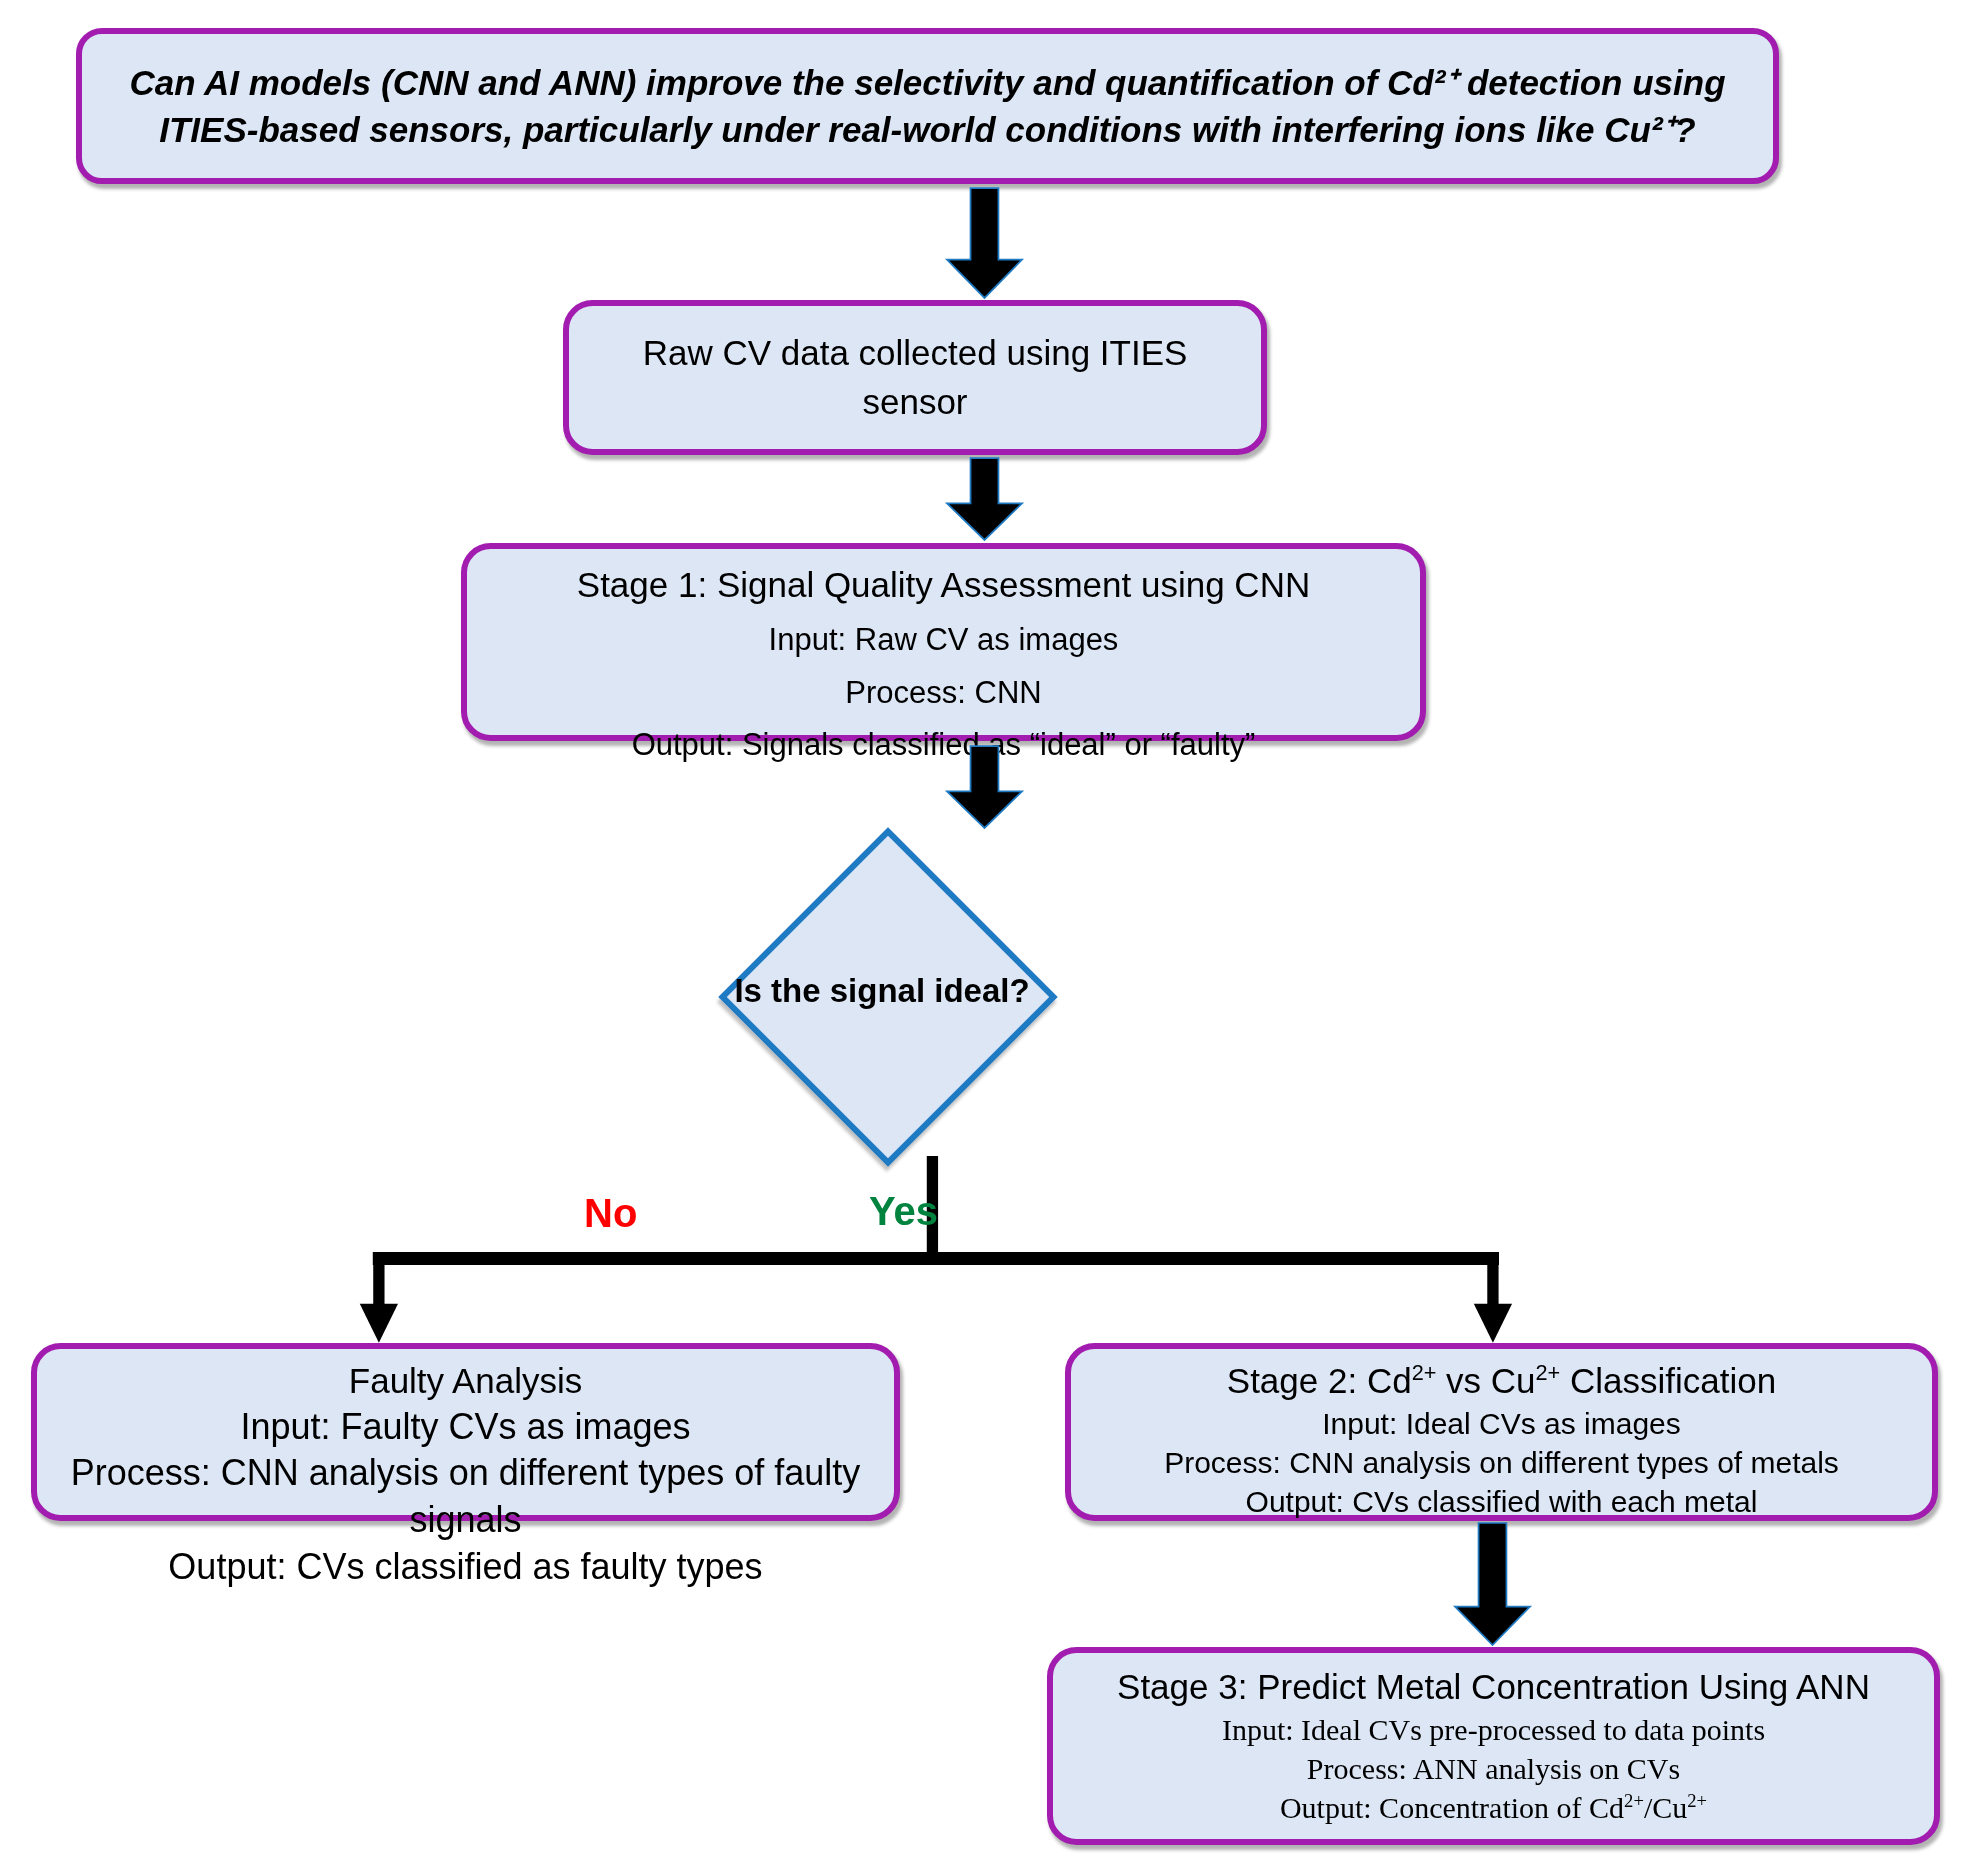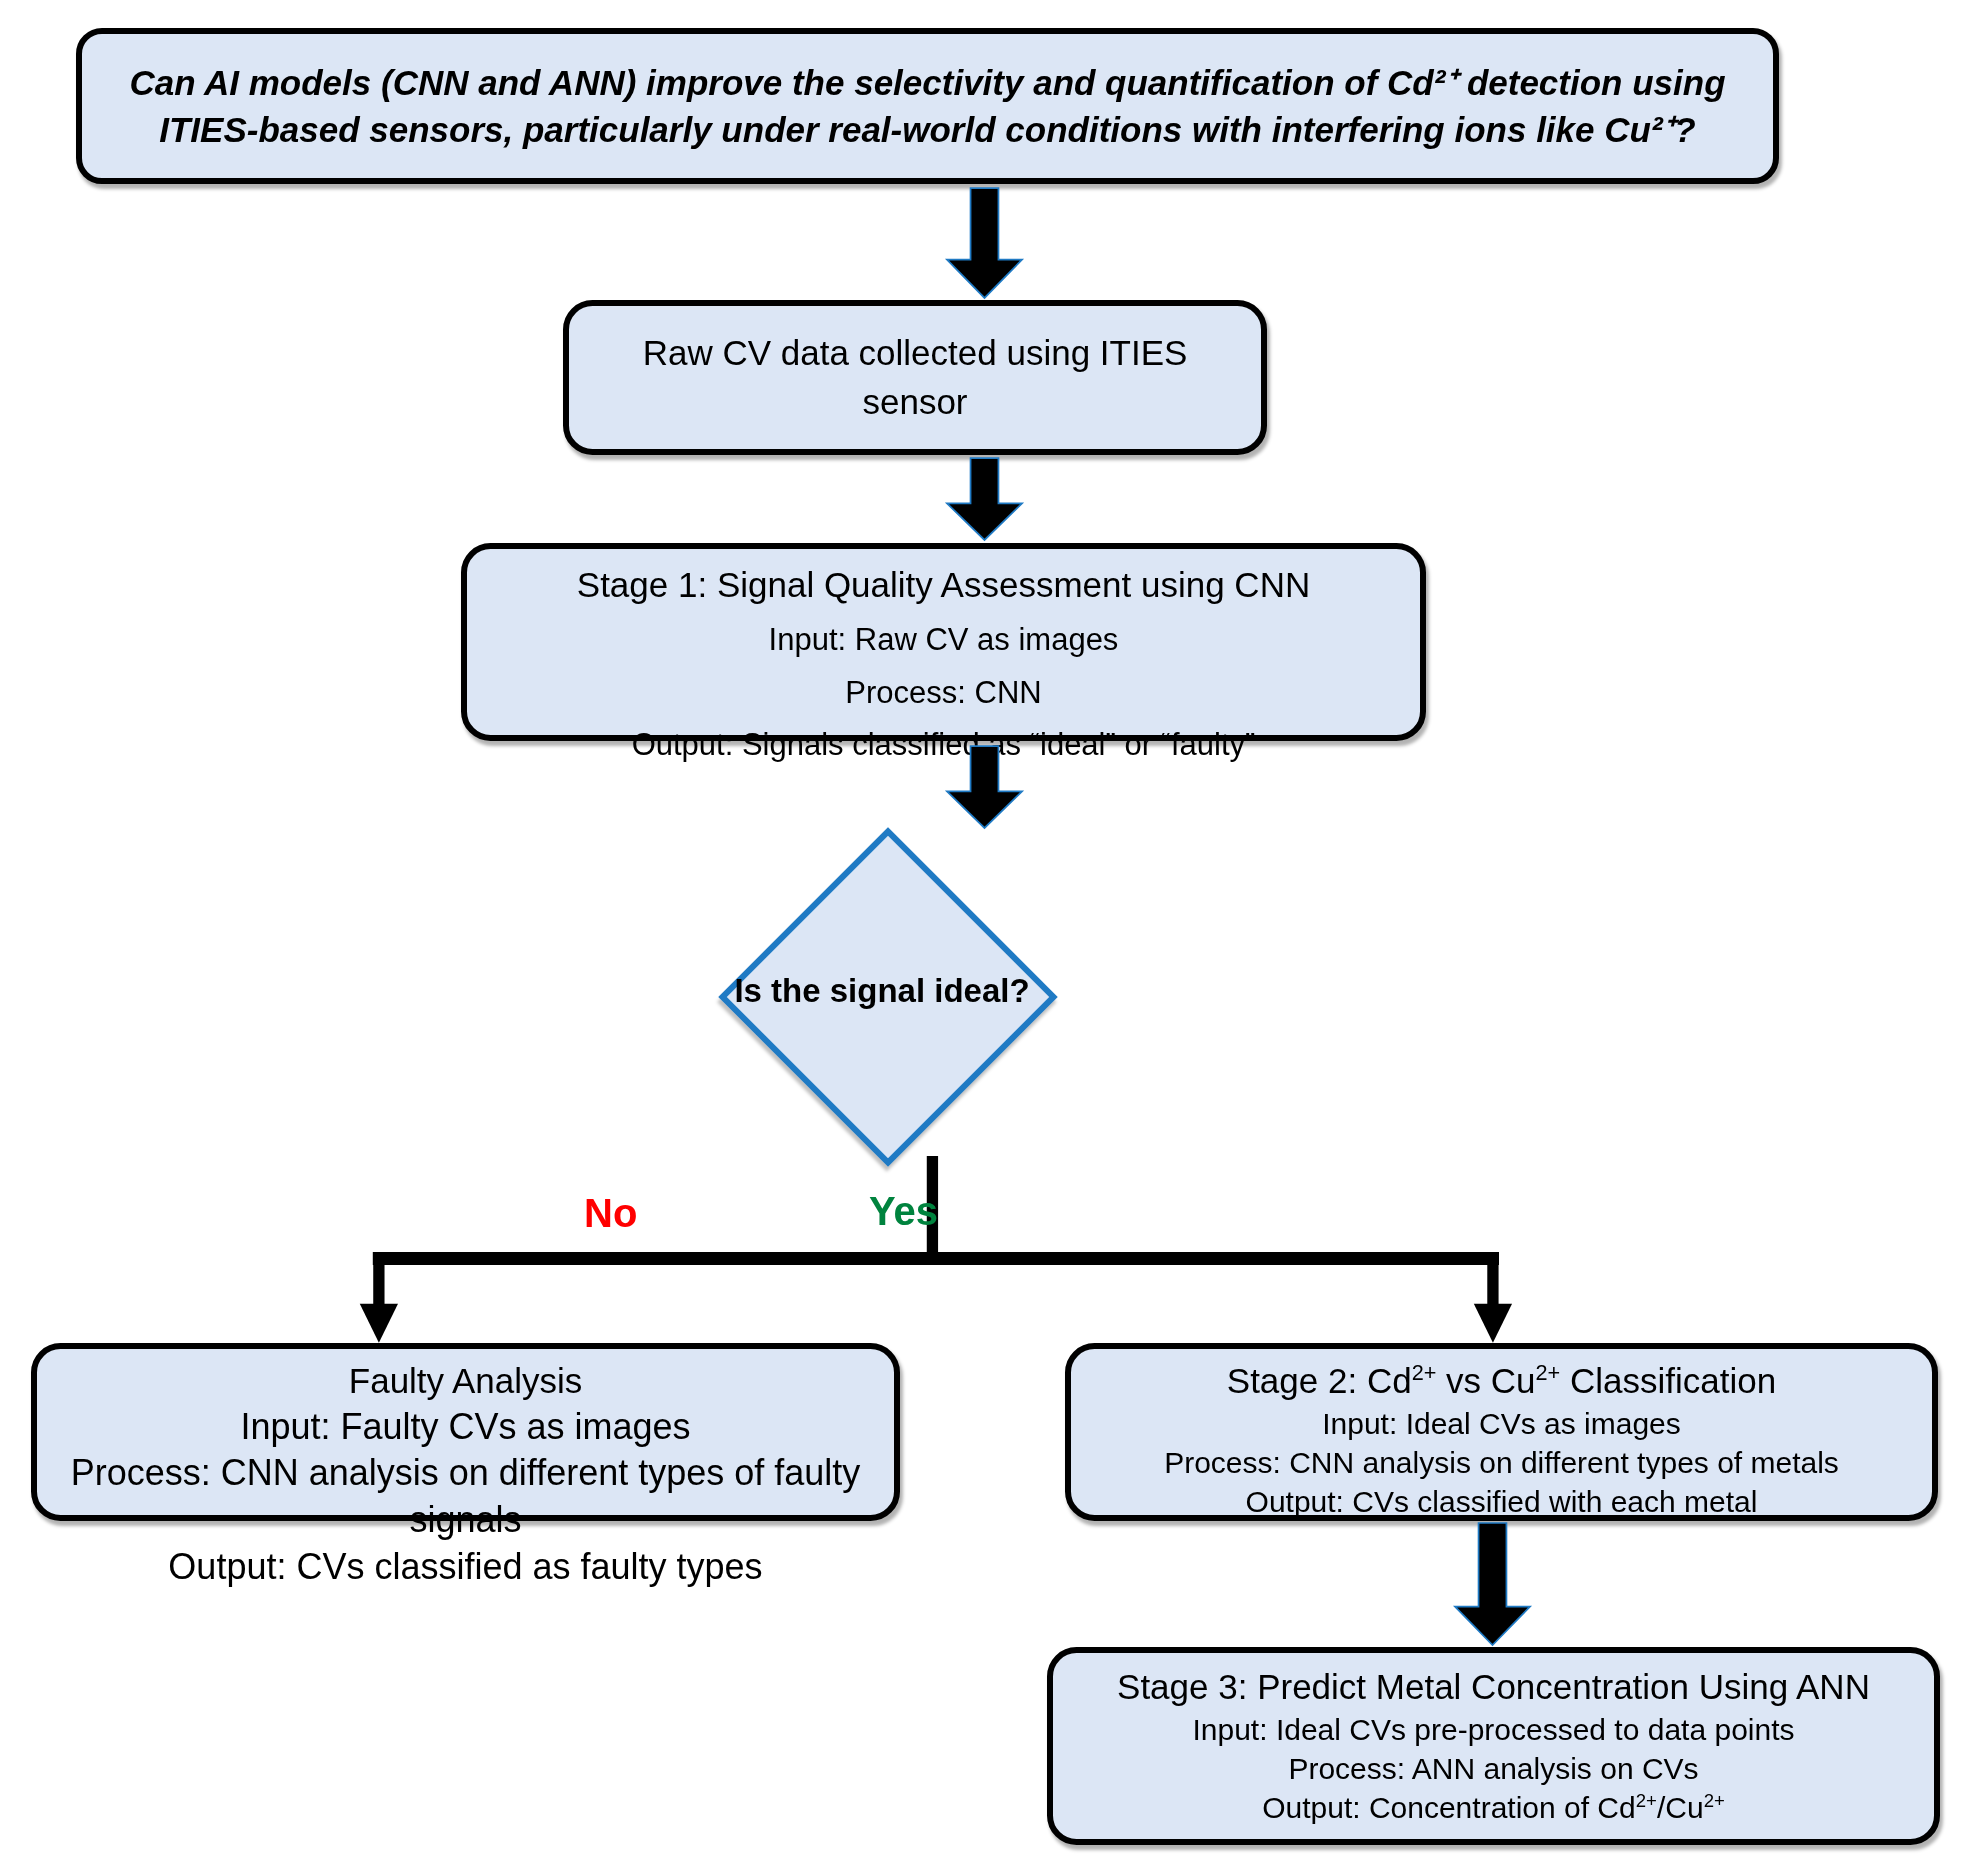--- a/index.html
+++ b/index.html
@@ -14,21 +14,21 @@
     position: relative;
     width: 1970px;
     height: 1873px;
     background: #ffffff;
     overflow: hidden;
   }
   .node {
     position: absolute;
     box-sizing: border-box;
     background: #dce6f5;
-    border: 6px solid #000000;
+    border: 6px solid #a21caf;
     border-radius: 29.5px;
     box-shadow: 2.6px 4.3px 3.5px rgba(0,0,0,0.30);
     display: flex;
     flex-direction: column;
     justify-content: center;
   }
   .node .title {
     text-align: center;
     font-weight: normal;
     color: #000;
@@ -115,21 +115,21 @@
   #node-stage2 .title { font-size: 35px; margin-bottom: 2.6px; }
   #node-stage2 .line  { font-size: 30px; line-height: 1.30; }
 
   
   #node-stage3 {
     left: 1047px; top: 1647px; width: 893px; height: 198px;
     justify-content: flex-start;
     padding: 14px 21px 8.7px 21px;
   }
   #node-stage3 .title { font-size: 35px; margin-bottom: 2.6px; }
-  #node-stage3 .line  { font-size: 30px; line-height: 1.30; }
+  #node-stage3 .line  { font-size: 30px; line-height: 1.30; font-family: Liberation Serif, serif; }
 
   
   .blockarrow {
     position: absolute;
   }
   .blockarrow svg { display: block; overflow: visible; }
 
   
   #branch-connector { position: absolute; left: 0; top: 0; }
   #branch-connector svg { display: block; }

